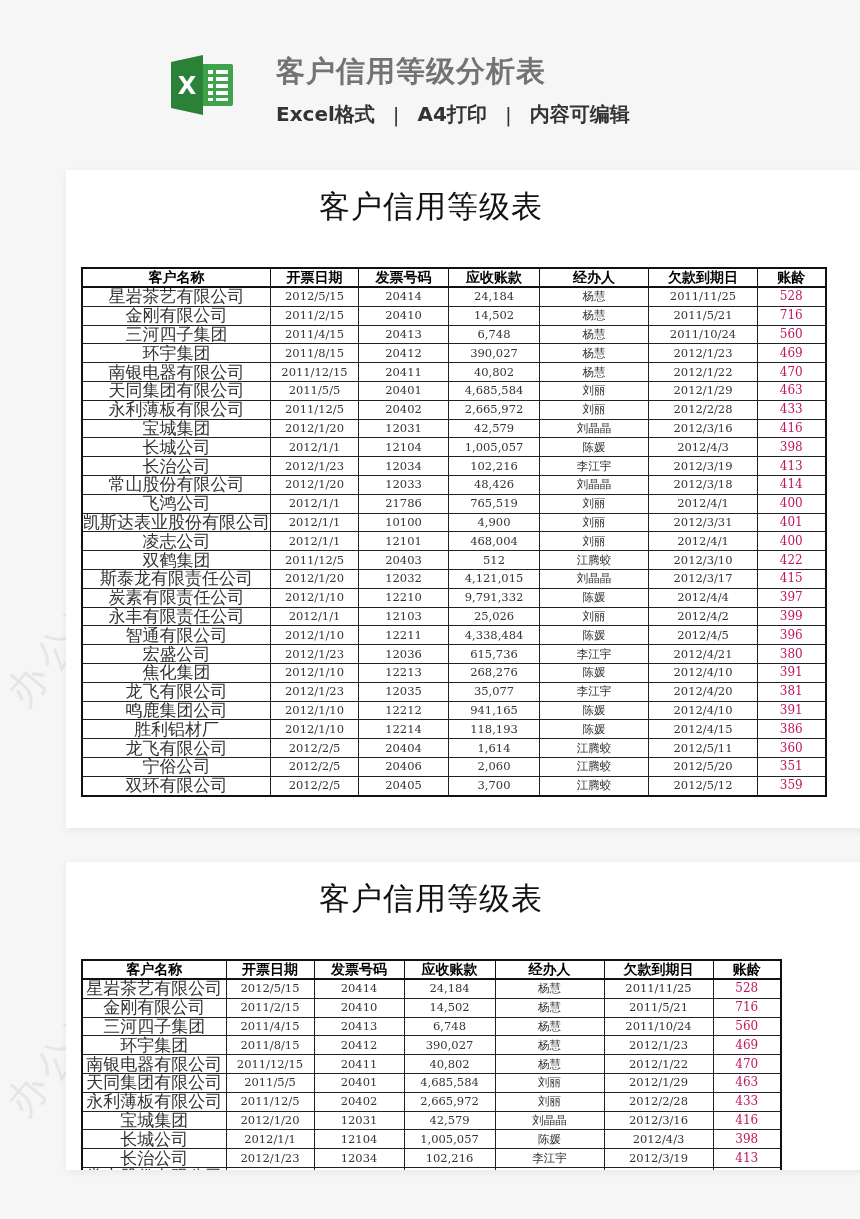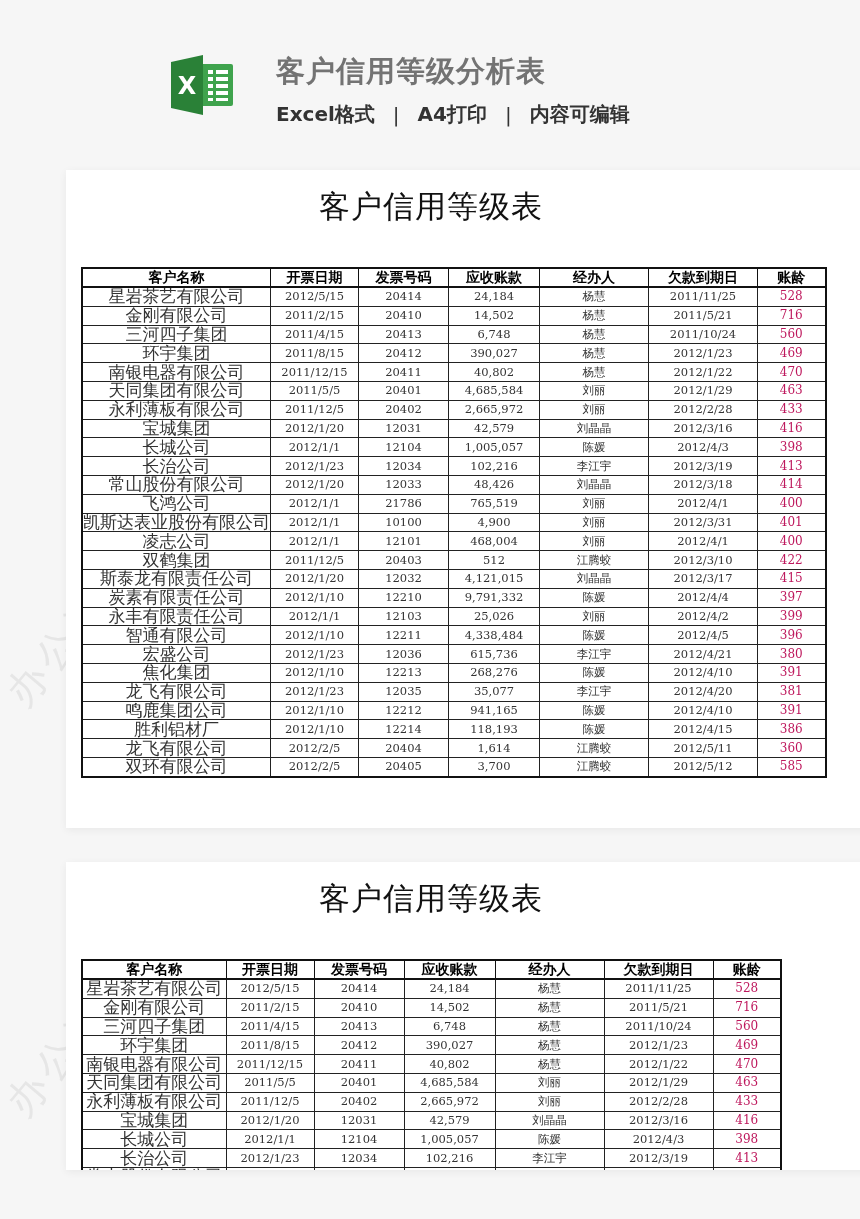--- a/index.html
+++ b/index.html
@@ -352,27 +352,36 @@
         <tr>
           <td class="name">龙飞有限公司</td>
           <td>2012/2/5</td>
           <td>20404</td>
           <td>1,614</td>
           <td>江腾蛟</td>
           <td>2012/5/11</td>
           <td class="age">360</td>
         </tr>
         <tr>
+          <td class="name">宁俗公司</td>
+          <td>2012/2/5</td>
+          <td>20406</td>
+          <td>2,060</td>
+          <td>江腾蛟</td>
+          <td>2012/5/20</td>
+          <td class="age">351</td>
+        </tr>
+        <tr>
           <td class="name">双环有限公司</td>
           <td>2012/2/5</td>
           <td>20405</td>
           <td>3,700</td>
           <td>江腾蛟</td>
           <td>2012/5/12</td>
-          <td class="age">585</td>
+          <td class="age">359</td>
         </tr>
       </tbody>
   </table>
 </div>
 
 <div class="page page2">
   <div class="page-title">客户信用等级表</div>
   <table class="sheet" id="table2">
     <colgroup>
         <col class="c1">

